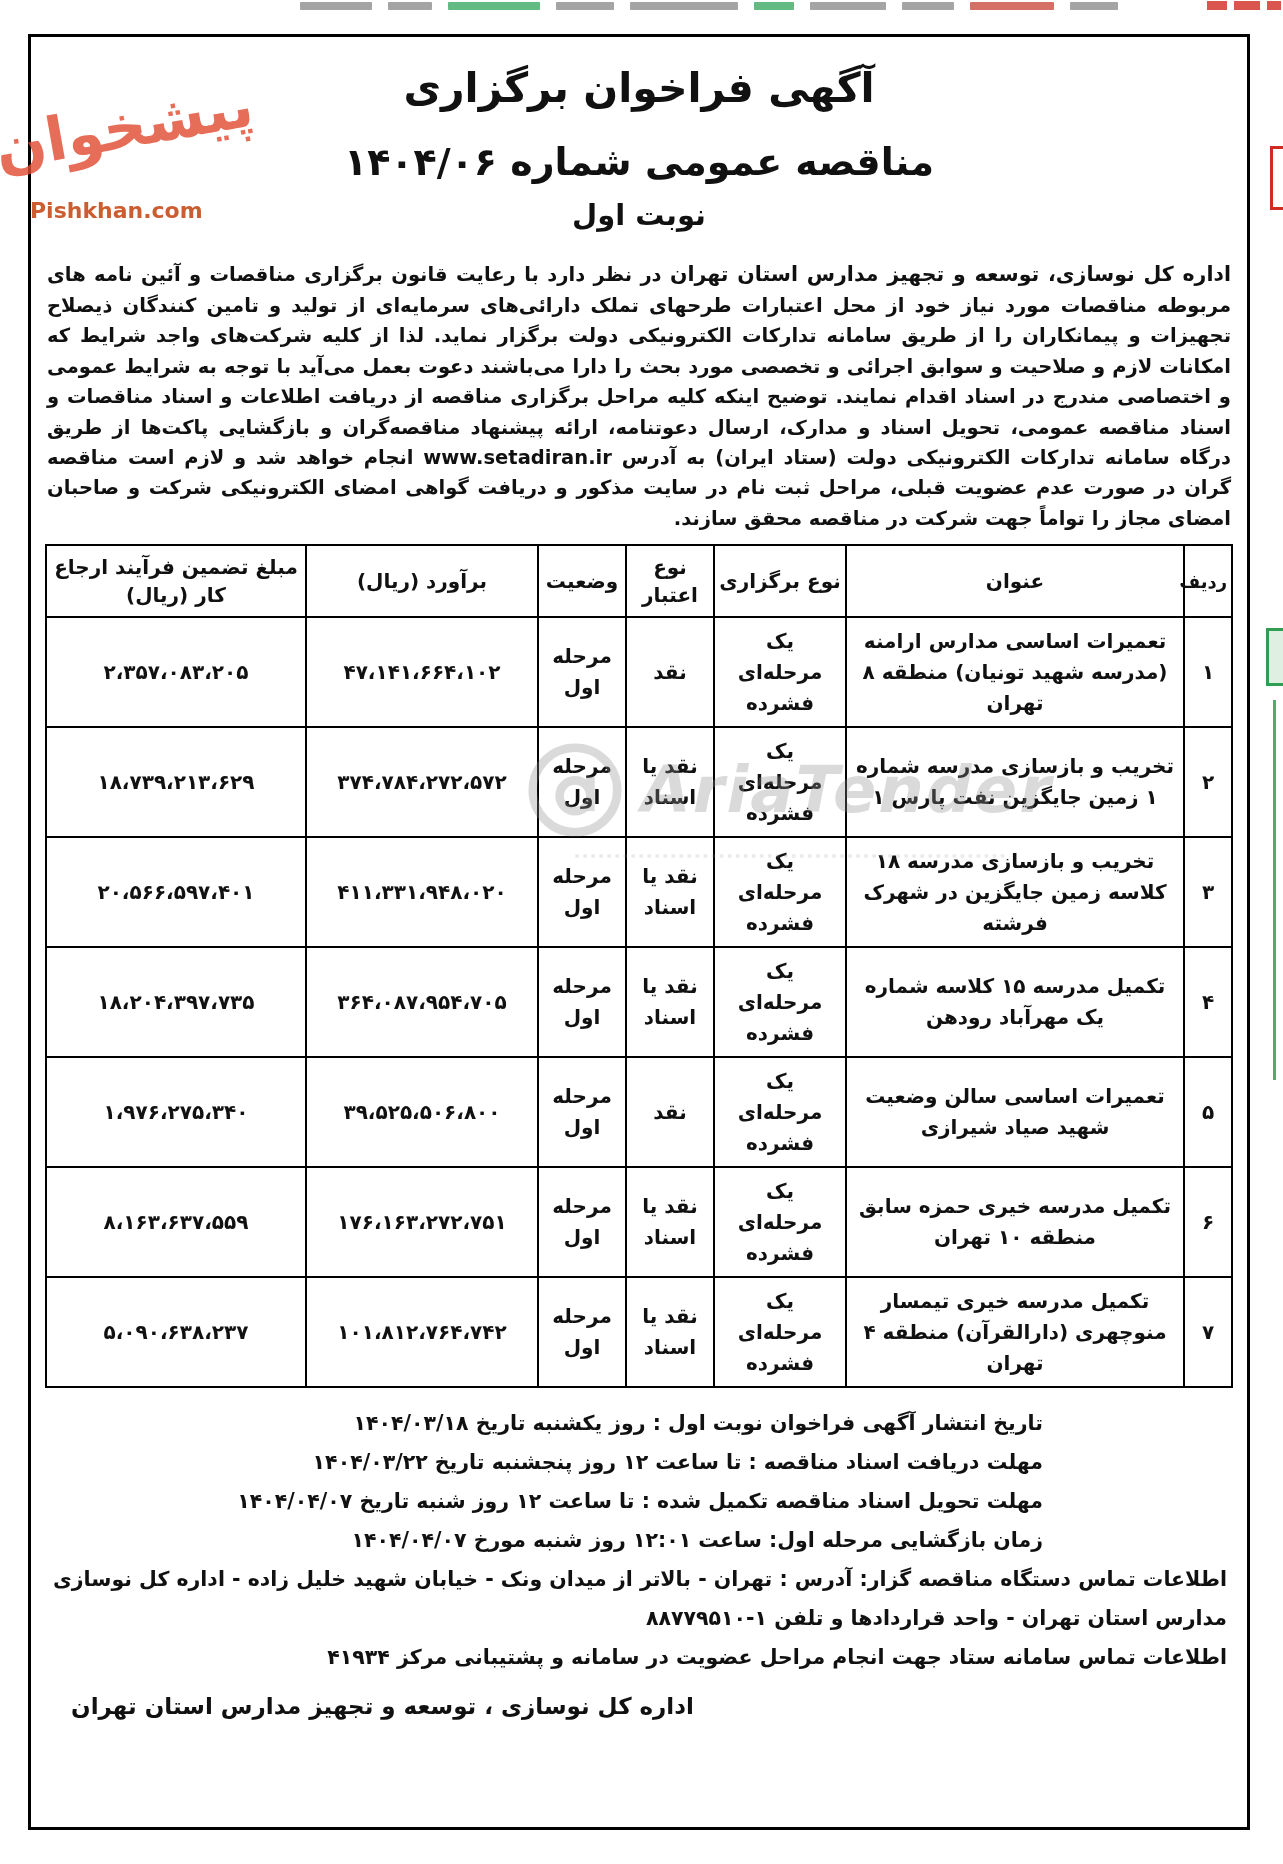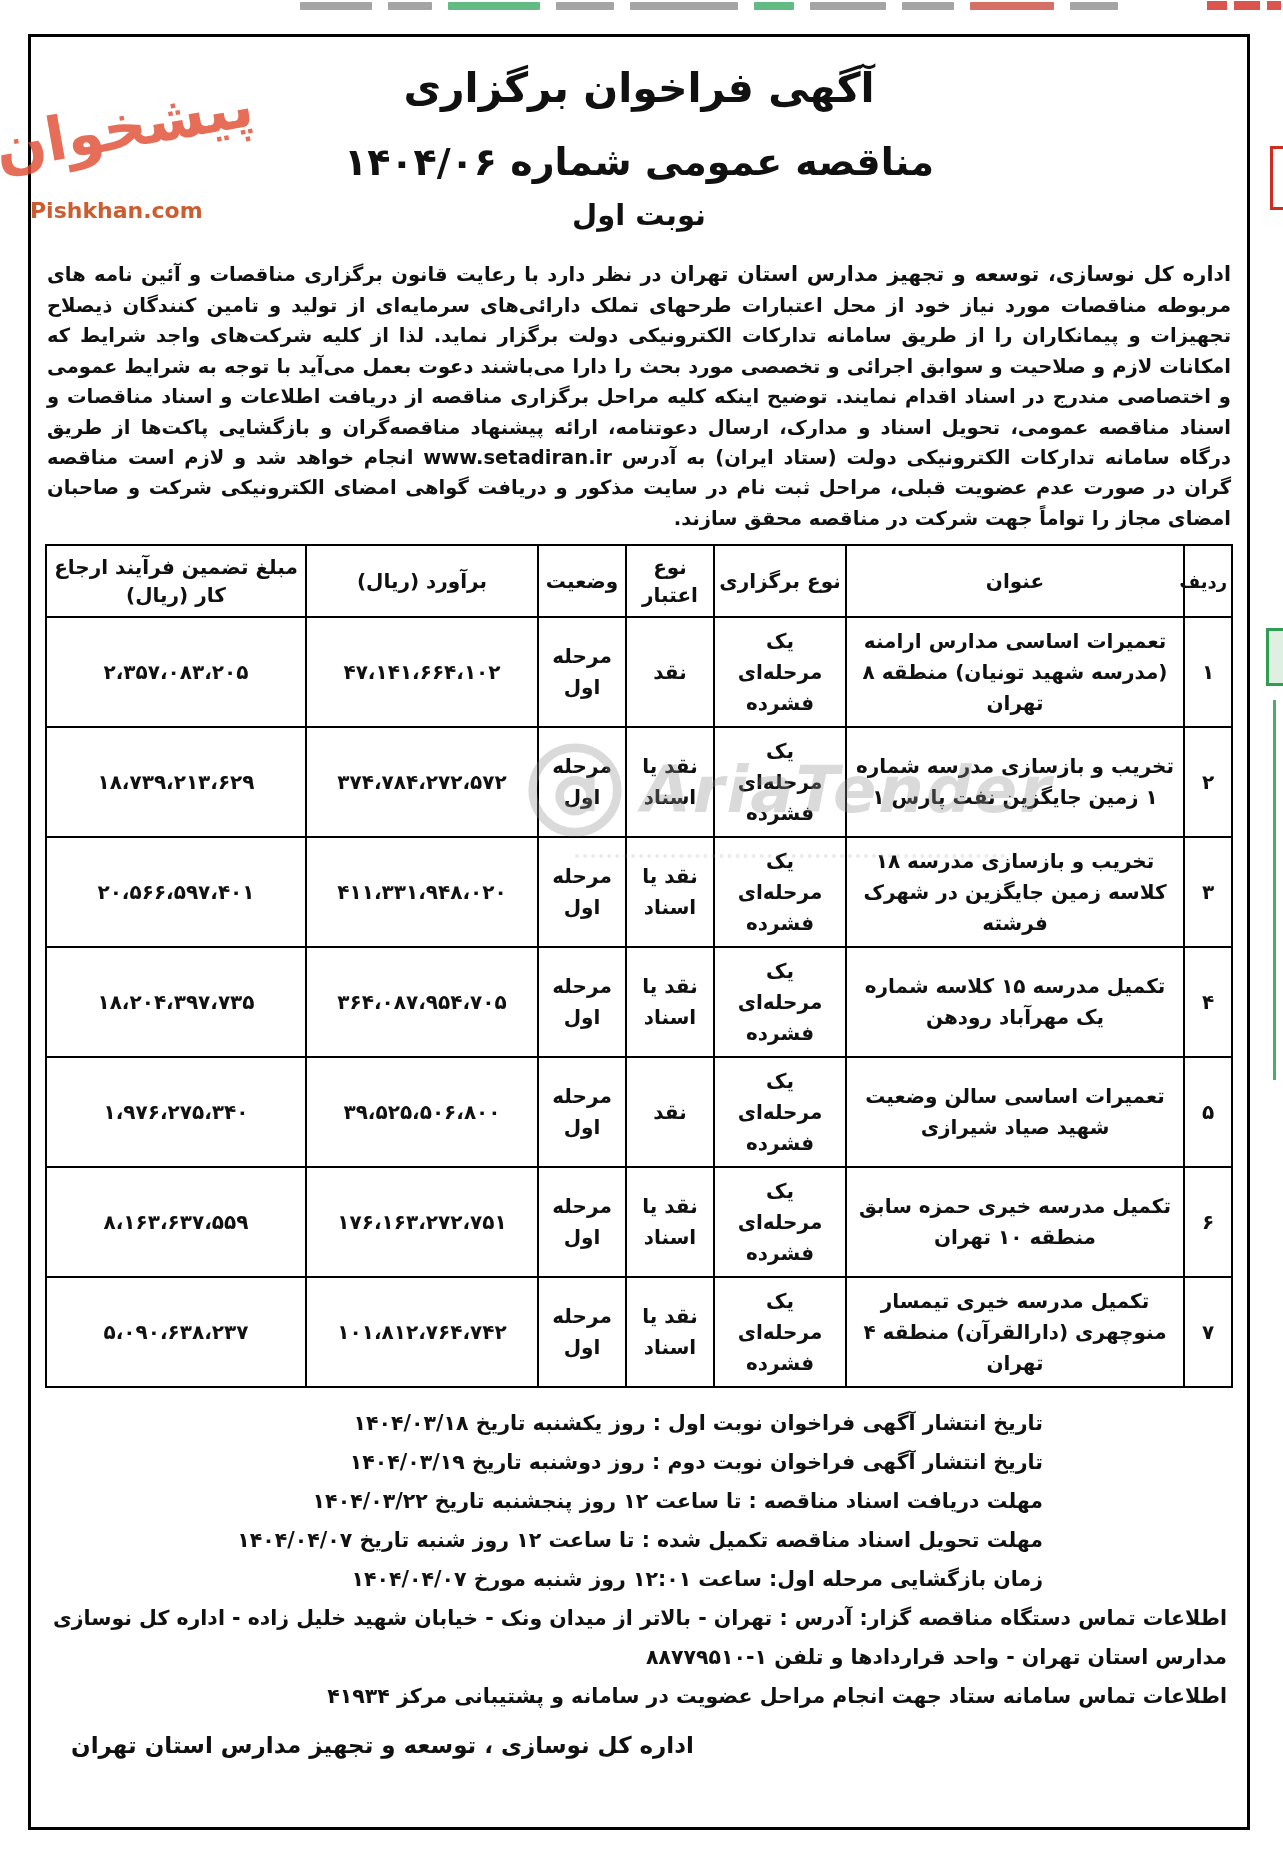--- a/index.html
+++ b/index.html
@@ -192,21 +192,20 @@
           <td>نقد یا اسناد</td>
           <td>مرحله اول</td>
           <td class="c-num">۱۰۱،۸۱۲،۷۶۴،۷۴۲</td>
           <td class="c-num">۵،۰۹۰،۶۳۸،۲۳۷</td>
         </tr>
       </tbody>
     </table>
 
     <div class="footer-lines">
       <div class="f-line indent">تاریخ انتشار آگهی فراخوان نوبت اول : روز یکشنبه تاریخ ۱۴۰۴/۰۳/۱۸</div>
-      <div class="f-line indent">تاریخ انتشار آگهی فراخوان نوبت دوم : روز دوشنبه تاریخ ۱۴۰۴/۰۳/۱۹</div>
       <div class="f-line indent">مهلت دریافت اسناد مناقصه : تا ساعت ۱۲ روز پنجشنبه تاریخ ۱۴۰۴/۰۳/۲۲</div>
       <div class="f-line indent">مهلت تحویل اسناد مناقصه تکمیل شده : تا ساعت ۱۲ روز شنبه تاریخ ۱۴۰۴/۰۴/۰۷</div>
       <div class="f-line indent">زمان بازگشایی مرحله اول: ساعت ۱۲:۰۱ روز شنبه مورخ ۱۴۰۴/۰۴/۰۷</div>
       <div class="f-line">اطلاعات تماس دستگاه مناقصه گزار: آدرس : تهران - بالاتر از میدان ونک - خیابان شهید خلیل زاده - اداره کل نوسازی مدارس استان تهران - واحد قراردادها و تلفن ۱-۸۸۷۷۹۵۱۰</div>
       <div class="f-line">اطلاعات تماس سامانه ستاد جهت انجام مراحل عضویت در سامانه و پشتیبانی مرکز ۴۱۹۳۴</div>
     </div>
 
     <div class="signature">اداره کل نوسازی ، توسعه و تجهیز مدارس استان تهران</div>
 
   </div>

